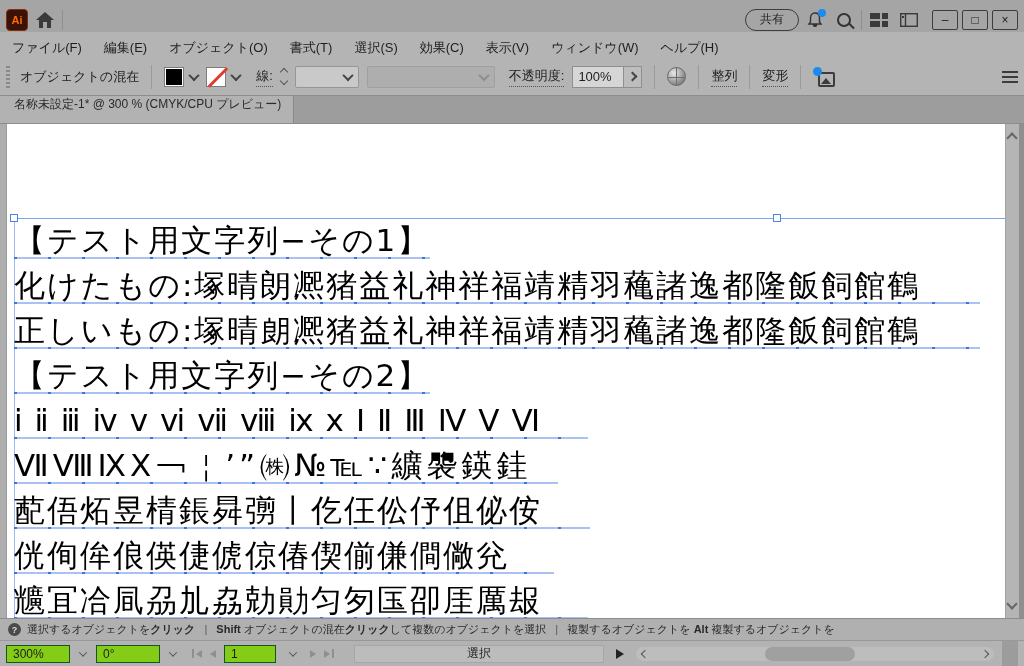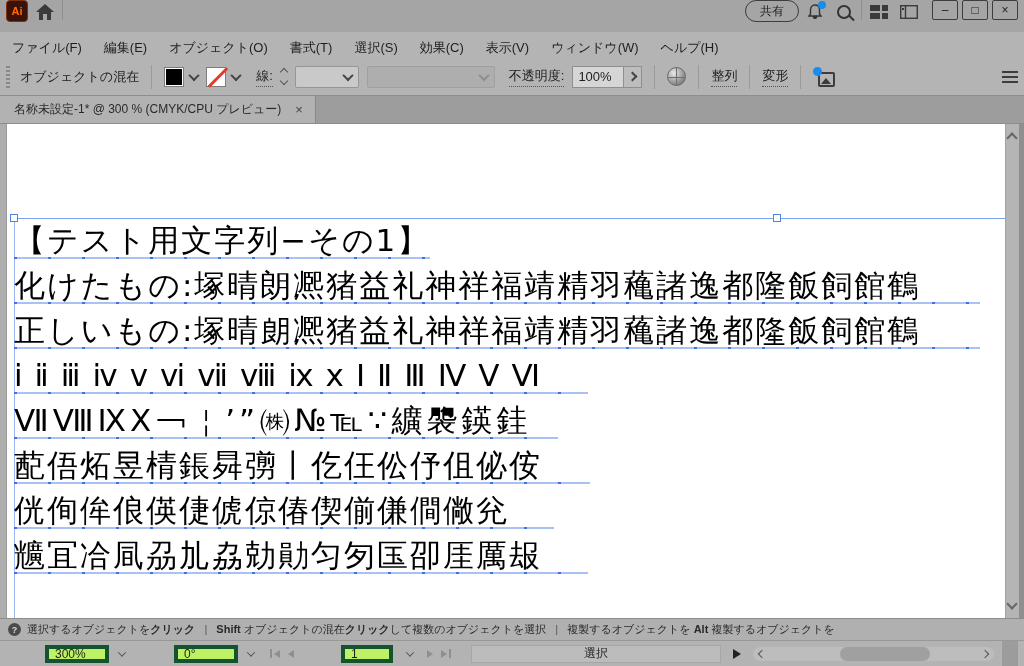--- a/index.html
+++ b/index.html
@@ -3,21 +3,21 @@
 <meta charset="utf-8">
 <style>
   * { margin:0; padding:0; box-sizing:border-box; }
   html,body { width:1024px; height:666px; overflow:hidden; }
   body { font-family:"Liberation Sans","DejaVu Sans",sans-serif; color:#1e1e1e; }
   #app { position:relative; width:1024px; height:666px; background:#b3b3b3; }
 
   
   .titlebar { position:absolute; top:0; left:0; width:1024px; height:40px;
     background:#a5a5a5; border-bottom:1px solid #8d8d8d;
-    display:flex; padding:0 6px; gap:4px; }
+    display:flex; align-items:center; padding:0 6px; gap:4px; }
   .ai-logo { width:22px; height:22px; background:#3a1207; border:1px solid #82300c;
     border-radius:4px; color:#ff6b00; font-weight:bold; font-size:11px;
     display:flex; align-items:center; justify-content:center; }
   .icon-btn { width:26px; height:24px; display:flex; align-items:center; justify-content:center; }
   .tb-sep { width:1px; height:20px; background:#8f8f8f; }
   .spacer { flex:1; }
   .share-pill { height:22px; padding:0 14px; border:1.5px solid #3d3d3d; border-radius:12px;
     background:transparent; font-size:12px; color:#222; display:flex; align-items:center; }
   .bell-wrap { position:relative; width:24px; height:24px; display:flex; align-items:center; justify-content:center; }
   .notif-dot { position:absolute; top:1px; right:1px; width:8px; height:8px; border-radius:50%; background:#1b8ceb; }
@@ -74,21 +74,21 @@
   .docsetup .pic:after { content:""; position:absolute; left:1px; bottom:1px;
     border-left:5px solid transparent; border-right:5px solid transparent; border-bottom:6px solid #3c3c3c; }
   .docsetup .dot { position:absolute; left:0; top:0; width:9px; height:9px; border-radius:50%; background:#1b8ceb; }
   .hamburger { width:16px; height:12px; border-top:2px solid #3c3c3c; border-bottom:2px solid #3c3c3c; position:relative; }
   .hamburger:after { content:""; position:absolute; left:0; top:3px; width:16px; height:2px; background:#3c3c3c; }
 
   
   .tabbar { position:absolute; top:96px; left:0; width:1024px; height:28px; background:#9d9d9d;
     display:flex; align-items:stretch; border-bottom:1px solid #8d8d8d; }
   .doc-tab { background:#b2b2b2; border-right:1px solid #898989; display:flex; align-items:center;
-    gap:14px; padding:0 12px 0 14px; font-size:12px; color:#2a2a2a; }
+    gap:14px; padding:0 12px 0 14px; font-size:12px; color:#2a2a2a;flex-direction:column; }
   .tab-close { font-size:13px; color:#444; }
 
   
   .canvas { position:absolute; top:124px; left:0; width:1024px; height:494px; background:#fff; overflow:hidden; }
   .pasteboard-strip { position:absolute; left:0; top:0; width:7px; height:494px; background:#aeaeae; border-right:1px solid #9a9a9a; }
   .sel-top { position:absolute; left:14px; top:94px; width:991px; height:1px; background:#7da4ee; }
   .sel-left { position:absolute; left:14px; top:94px; width:1px; height:400px; background:#9cb9f1; }
   .handle { position:absolute; width:8px; height:8px; background:#fff; border:1.5px solid #4d82e8; }
   .handle.h1 { left:10px; top:90px; }
   .handle.h2 { left:773px; top:90px; }
@@ -111,22 +111,22 @@
   .hintbar { position:absolute; top:618px; left:0; width:1024px; height:22px; background:#b0b0b0;
     border-top:1px solid #8d8d8d; display:flex; align-items:center; gap:6px; padding:0 8px; font-size:11px; color:#2a2a2a; }
   .help-circle { width:13px; height:13px; border-radius:50%; background:#4a4a4a; color:#ddd;
     font-size:9px; font-weight:bold; display:flex; align-items:center; justify-content:center; }
   .hintbar b { font-weight:bold; }
   .hint-sep { color:#5a5a5a; padding:0 6px; }
 
   
   .bottombar { position:absolute; top:640px; left:0; width:1024px; height:26px; background:#b3b3b3;
     border-top:1px solid #989898; display:flex; align-items:center; padding:0 6px; gap:4px; font-size:12px; }
-  .bb-field { height:18px; background:#bef264; border:4px solid #14532d;
-    display:flex; align-items:center; padding:0 6px;margin-left:39px; }
+  .bb-field { height:18px; background:#84cc16; border:1px solid #14532d;
+    display:flex; align-items:center; padding:0 6px; }
   .bb-zoom { width:64px; } .bb-rot { width:64px; } .bb-page { width:52px; }
   .bb-chev { width:18px; height:18px; display:flex; align-items:center; justify-content:center; }
   .bb-chev i { width:6px; height:6px; border-left:1.5px solid #555; border-bottom:1.5px solid #555; transform:rotate(-45deg) translate(1px,-1px); }
   .nav { display:flex; align-items:center; gap:8px; margin:0 6px; }
   .tri { width:0; height:0; border-top:4px solid transparent; border-bottom:4px solid transparent; }
   .tri.left { border-right:6px solid #8f8f8f; } .tri.right { border-left:6px solid #8f8f8f; }
   .nav .bar { width:2px; height:9px; background:#8f8f8f; }
   .navgrp { display:flex; align-items:center; gap:2px; }
   .tool-field { width:250px; height:18px; background:#bcbcbc; border:1px solid #a6a6a6;
     display:flex; align-items:center; justify-content:center; margin-left:10px; }
@@ -253,20 +253,21 @@
   </div>
 
   <div class="canvas">
     <div class="pasteboard-strip"></div>
     <div class="sel-top"></div>
     <div class="sel-left"></div>
     <div class="textblock">
       <div class="tl tl1"><span>【テスト用文字列−その1】</span><i class="bl"></i></div>
       <div class="tl tl3"><span>化けたもの:塚晴朗凞猪益礼神祥福靖精羽蘒諸逸都隆飯飼館鶴</span><i class="bl"></i></div>
       <div class="tl tl2"><span>正しいもの:塚晴朗凞猪益礼神祥福靖精羽蘒諸逸都隆飯飼館鶴</span><i class="bl"></i></div>
+      <div class="tl tl4"><span>【テスト用文字列−その2】</span><i class="bl"></i></div>
       <div class="tl tl5"><span>ⅰⅱⅲⅳⅴⅵⅶⅷⅸⅹⅠⅡⅢⅣⅤⅥ</span><i class="bl"></i></div>
       <div class="tl tl6"><span>ⅦⅧⅨⅩ￢￤’”㈱№℡∵纊褜鍈銈</span><i class="bl"></i></div>
       <div class="tl tl7"><span>蓜俉炻昱棈鋹曻彅丨仡仼伀伃伹佖侒</span><i class="bl"></i></div>
       <div class="tl tl8"><span>侊侚侔俍偀倢俿倞偆偰偂傔僴僘兊</span><i class="bl"></i></div>
       <div class="tl tl9"><span>兤冝冾凬刕劜劦勀勛匀匇匤卲厓厲叝</span><i class="bl"></i></div>
     </div>
     <div class="handle h1"></div>
     <div class="handle h2"></div>
     <div class="vscroll">
       <div class="track"></div>

